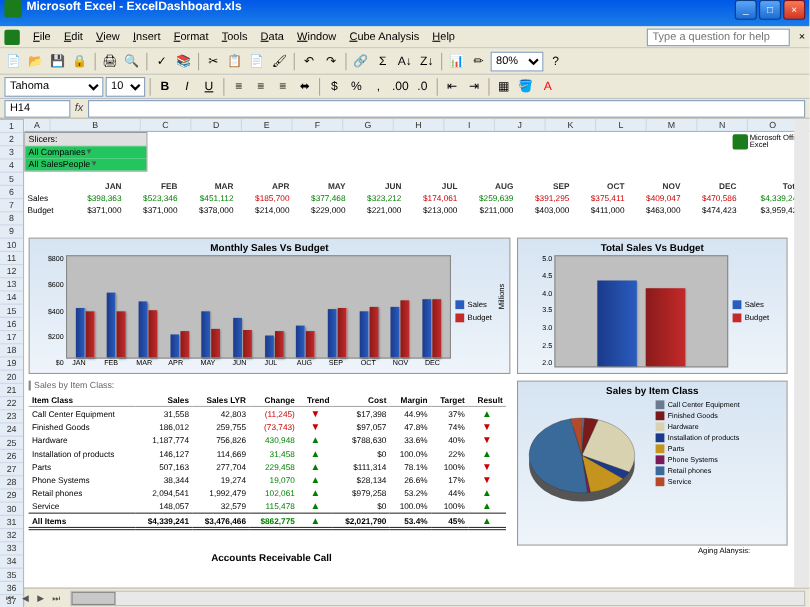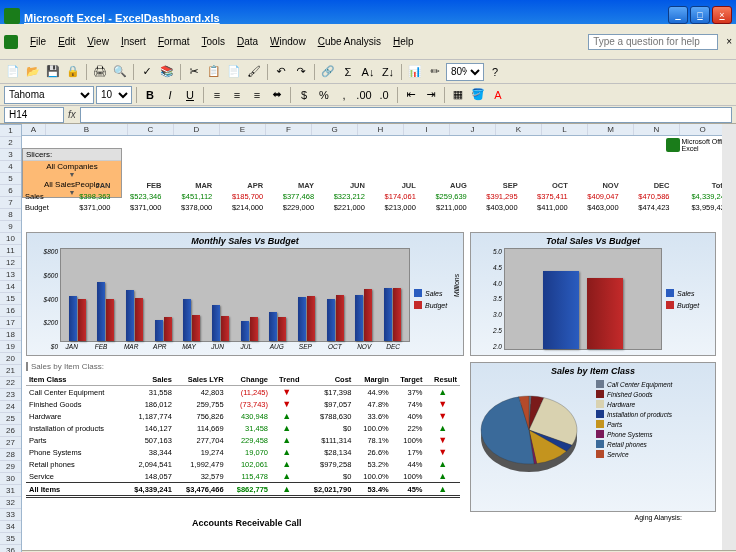--- a/index.html
+++ b/index.html
@@ -1,65 +1,65 @@
 <!DOCTYPE html>
 <html><head>
 <meta charset="utf-8">
 <style>
 * { box-sizing: border-box; margin: 0; padding: 0; }
 body { font-family: Tahoma, Arial, sans-serif; font-size: 10px; background: #ece9d8; width: 736px; height: 552px; overflow: hidden; }
-.titlebar { background: linear-gradient(to bottom, #0058e6, #1c7ee8); height: 24px; display: flex; align-items: flex-end; padding: 0 4px; color: white; text-decoration: underline; }
+.titlebar { background: linear-gradient(to bottom, #0058e6, #1c7ee8); height: 24px; display: flex; align-items: flex-start; padding: 0 4px; color: white; }
 .titlebar .icon { width: 16px; height: 16px; background: #1a7c1a; margin-right: 4px; border-radius: 2px; }
 .titlebar .title { flex: 1; font-size: 11px; font-weight: bold; }
 .win-buttons { display: flex; gap: 2px; }
 .win-btn { width: 20px; height: 18px; background: linear-gradient(to bottom, #5aa6f7, #1c6cd4); border: 1px solid #0d3b84; border-radius: 3px; color: white; font-size: 9px; display: flex; align-items: center; justify-content: center; cursor: pointer; }
 .win-btn.close { background: linear-gradient(to bottom, #f77b5a, #d4341c); border-color: #840d0d; }
-.menubar { background: #ece9d8; height: 36px; display: flex; align-items: center; padding: 0 4px; font-size: 10px; border-bottom: 1px solid #c0c0c0; }
+.menubar { background: #ece9d8; height: 20px; display: flex; align-items: center; padding: 0 4px; font-size: 10px; border-bottom: 1px solid #c0c0c0; }
 .menubar .excel-icon { width: 14px; height: 14px; background: #1a7c1a; margin-right: 6px; border-radius: 2px; }
 .menubar .menu-item { padding: 2px 6px; cursor: pointer; }
 .menubar .menu-item u { text-decoration: underline; }
 .menubar .help-box { margin-left: auto; margin-right: 4px; }
 .menubar input { font-size: 10px; width: 130px; height: 16px; border: 1px solid #7f9db9; padding: 0 4px; color: #888; }
 .toolbar { background: #ece9d8; height: 24px; display: flex; align-items: center; padding: 2px 4px; gap: 2px; border-bottom: 1px solid #c0c0c0; }
 .tb-btn { width: 18px; height: 18px; cursor: pointer; display: flex; align-items: center; justify-content: center; font-size: 11px; }
 .tb-sep { width: 1px; height: 16px; background: #aca899; margin: 0 2px; }
 .tb-select { height: 18px; font-size: 10px; border: 1px solid #7f9db9; background: white; }
-.zoom { width: 38px; }
+.zoom { width: 48px; }
 .format-bar { background: #ece9d8; height: 22px; display: flex; align-items: center; padding: 2px 4px; gap: 2px; border-bottom: 1px solid #c0c0c0; }
 .font-name { width: 90px; }
 .font-size { width: 36px; }
 .fb-btn { width: 18px; height: 18px; cursor: pointer; display: flex; align-items: center; justify-content: center; font-size: 11px; }
 .formula-bar { background: #ece9d8; height: 18px; display: flex; align-items: center; padding: 0 4px; gap: 4px; border-bottom: 1px solid #aca899; }
 .name-box { width: 60px; height: 16px; border: 1px solid #7f9db9; font-size: 10px; padding: 0 4px; }
 .fx { font-style: italic; color: #444; cursor: pointer; }
 .formula-input { flex: 1; height: 16px; border: 1px solid #7f9db9; font-size: 10px; padding: 0 4px; }
 .grid-area { display: flex; height: calc(552px - 24px - 20px - 24px - 22px - 18px - 18px); }
 .row-headers { width: 22px; background: #e4ecf5; border-right: 1px solid #9eb6ce; }
 .row-hdr { height: 12px; border-bottom: 1px solid #d0d7e5; font-size: 8px; text-align: center; line-height: 12px; color: #333; cursor: pointer; }
 .sheet { flex: 1; background: white; position: relative; overflow: hidden; }
 .col-headers { height: 12px; background: #e4ecf5; display: flex; border-bottom: 1px solid #9eb6ce; position: sticky; top: 0; }
 .col-hdr { border-right: 1px solid #d0d7e5; font-size: 8px; text-align: center; line-height: 12px; color: #333; cursor: pointer; }
 .corner { width: 22px; height: 12px; background: #e4ecf5; border-right: 1px solid #9eb6ce; border-bottom: 1px solid #9eb6ce; }
 .content { position: relative; height: calc(100% - 12px); }
-.slicer-box { position: absolute; left: 0; top: 12px; width: 100px; border: 1px solid #999; background: #f4f4f4; font-size: 8px; }
+.slicer-box { position: absolute; left: 0; top: 0; width: 112px; border: 1px solid #999; background: #f4f4f4; font-size: 8px; }
 .slicer-box .hdr { background: #e0e0e0; padding: 1px 3px; border-bottom: 1px solid #ccc; }
-.slicer-item { display: flex; align-items: center; padding: 1px 3px; background: #fdba74; cursor: pointer; flex-direction: column; }
+.slicer-item { display: flex; align-items: center; padding: 1px 3px; background: #22c55e; cursor: pointer; }
 .dropdown-arrow { font-size: 7px; color: #555; }
 .dash-title { position: absolute; left: 110px; top: 6px; font-size: 18px; font-weight: bold; font-family: Arial; }
 .excel-logo { position: absolute; right: 6px; top: 2px; font-size: 7px; display: flex; align-items: center; gap: 2px; }
 .excel-logo .sq { width: 14px; height: 14px; background: #1a7c1a; border-radius: 2px; }
 .sales-budget { position: absolute; left: 0; top: 44px; right: 4px; }
 .sb-label { font-size: 8px; color: #666; padding: 1px; }
 .sb-table { width: 100%; border-collapse: collapse; font-size: 7.5px; }
 .sb-table th, .sb-table td { text-align: right; padding: 1px 3px; white-space: nowrap; }
 .sb-table th { color: #333; font-weight: bold; }
 .sb-table .row-label { text-align: left; font-weight: normal; }
 .green { color: #008000; }
 .red { color: #cc0000; }
-.chart-box { position: absolute; border: 1px solid #999; background: linear-gradient(to bottom, #d6e4f2, #eef4fa); padding: 3px; font-style: italic; }
+.chart-box { position: absolute; border: 1px solid #999; background: linear-gradient(to bottom, #d6e4f2, #eef4fa); padding: 3px; }
 .monthly-chart { left: 4px; top: 96px; width: 438px; height: 124px; }
 .total-chart { left: 448px; top: 96px; width: 246px; height: 124px; }
 .chart-title { text-align: center; font-size: 9px; font-weight: bold; margin-bottom: 2px; }
 .chart-body { display: flex; height: calc(100% - 14px); }
 .chart-axis-y { width: 30px; display: flex; flex-direction: column; justify-content: space-between; font-size: 6.5px; text-align: right; padding-right: 2px; }
 .chart-plot { flex: 1; position: relative; background: #bfbfbf; border: 1px solid #888; display: flex; align-items: flex-end; justify-content: space-around; padding: 0 2px; }
 .bar-group { display: flex; gap: 1px; align-items: flex-end; }
 .bar { width: 8px; box-shadow: 1px 1px 2px rgba(0,0,0,.4); }
 .bar.sales { background: linear-gradient(to right, #1a3a8a, #2a5cbf); }
 .bar.budget { background: linear-gradient(to right, #8a1a1a, #c42a2a); }

